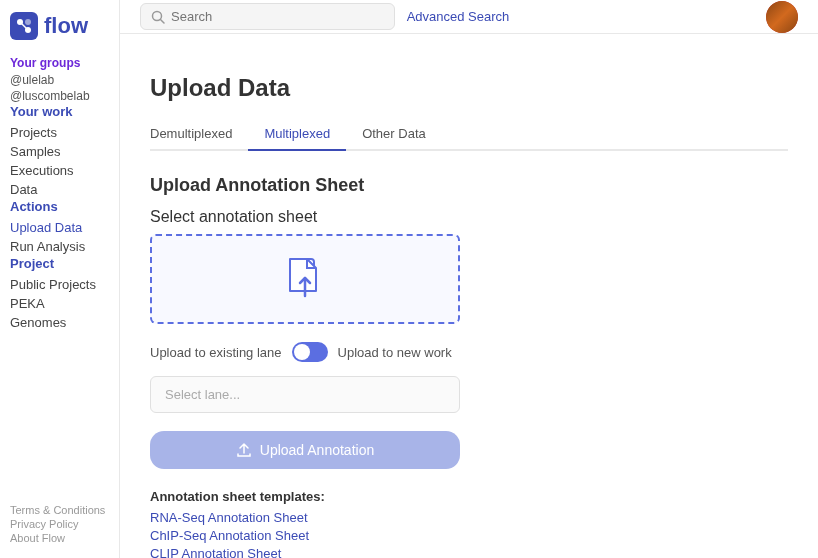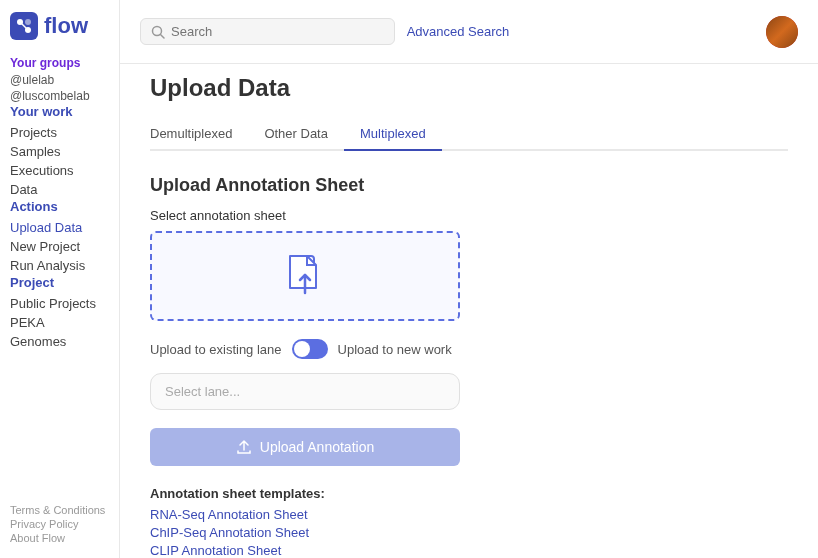--- a/index.html
+++ b/index.html
@@ -72,21 +72,21 @@
       text-decoration: none;
       margin-bottom: 2px;
     }
 
     
     #topbar {
       position: absolute;
       left: 120px;
       top: 0;
       right: 0;
-      height: 64px;
+      height: 34px;
       display: flex;
       align-items: center;
       padding: 0 20px;
       border-bottom: 1px solid #e8e8e8;
       background: #fff;
       gap: 12px;
       z-index: 10;
     }
     .search-wrapper {
       display: flex;
@@ -179,21 +179,21 @@
     .tab-item:first-child { padding-left: 0; }
 
     
     .section-title {
       font-size: 18px;
       font-weight: 600;
       color: #333;
       margin-bottom: 12px;
     }
     .field-label {
-      font-size: 13px;
+      font-size: 16px;
       color: #333;
       margin-bottom: 8px;
     }
 
     
     .dropzone {
       border: 2px dashed #5b6ee1;
       border-radius: 6px;
       width: 310px;
       height: 90px;
@@ -236,35 +236,35 @@
       height: 16px;
       border-radius: 50%;
       background: #fff;
     }
 
     
     .select-lane {
       width: 310px;
       padding: 10px 14px;
       border: 1px solid #e0e0e0;
-      border-radius: 11px;
+      border-radius: 6px;
       background: #fafafa;
       font-size: 13px;
       color: #aaa;
       margin-bottom: 18px;
       cursor: pointer;
     }
 
     
     .upload-btn {
       width: 310px;
       padding: 11px;
       background: #a8b4e8;
       border: none;
-      border-radius: 6px;
+      border-radius: 14px;
       font-size: 14px;
       color: #fff;
       cursor: pointer;
       display: flex;
       align-items: center;
       justify-content: center;
       gap: 8px;
       margin-bottom: 20px;
       font-weight: 500;
     }
@@ -311,21 +311,20 @@
   <div class="sidebar-group-item">@luscombelab</div>
 
   <div class="sidebar-section-title">Your work</div>
   <a class="sidebar-nav-item">Projects</a>
   <a class="sidebar-nav-item">Samples</a>
   <a class="sidebar-nav-item">Executions</a>
   <a class="sidebar-nav-item">Data</a>
 
   <div class="sidebar-section-title">Actions</div>
   <a class="sidebar-nav-item active">Upload Data</a>
-  <a class="sidebar-nav-item">New Project</a>
   <a class="sidebar-nav-item">Run Analysis</a>
 
   <div class="sidebar-section-title">Project</div>
   <a class="sidebar-nav-item">Public Projects</a>
   <a class="sidebar-nav-item">PEKA</a>
   <a class="sidebar-nav-item">Genomes</a>
 
   <div class="sidebar-footer">
     <a>Terms &amp; Conditions</a>
     <a>Privacy Policy</a>
@@ -346,22 +345,22 @@
   <div class="avatar">
     <div class="avatar-img"></div>
   </div>
 </div>
 
 <div id="main">
   <h1 class="page-title">Upload Data</h1>
 
   <div class="tabs">
     <a class="tab-item">Demultiplexed</a>
+    <a class="tab-item active">Multiplexed</a>
     <a class="tab-item">Other Data</a>
-    <a class="tab-item active">Multiplexed</a>
   </div>
 
   <div>
     <h2 class="section-title">Upload Annotation Sheet</h2>
     <p class="field-label">Select annotation sheet</p>
 
     <div class="dropzone">
       <svg width="36" height="42" viewBox="0 0 36 42" fill="none" xmlns="http://www.w3.org/2000/svg">
         <rect x="3" y="1" width="24" height="32" rx="3" stroke="#5b6ee1" stroke-width="2" fill="white"></rect>
         <path d="M20 1 L20 10 L29 10" stroke="#5b6ee1" stroke-width="2" fill="none"></path>

